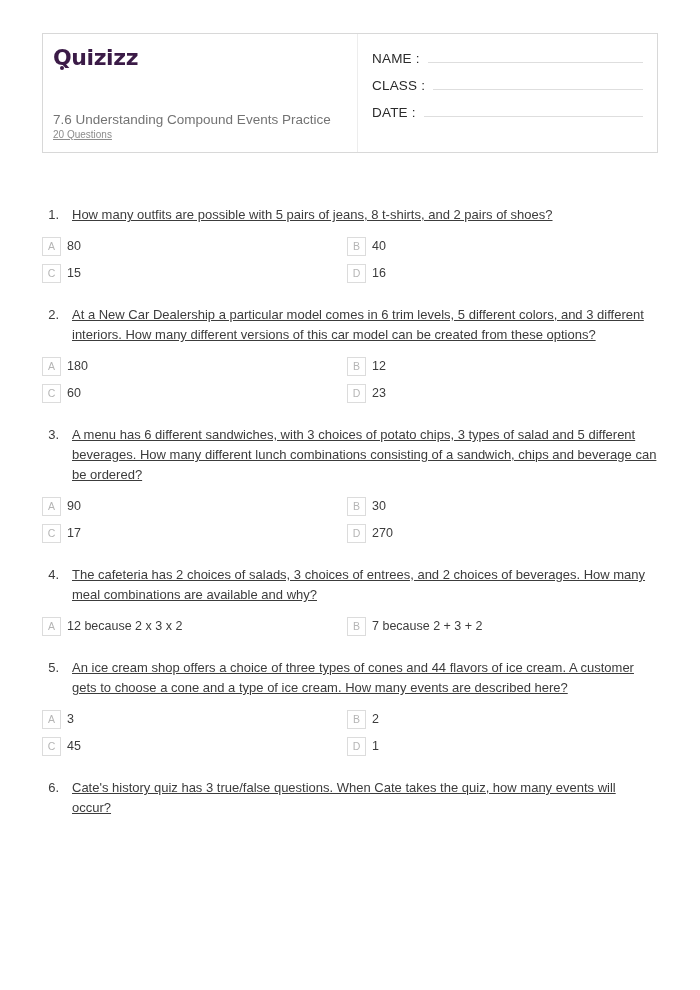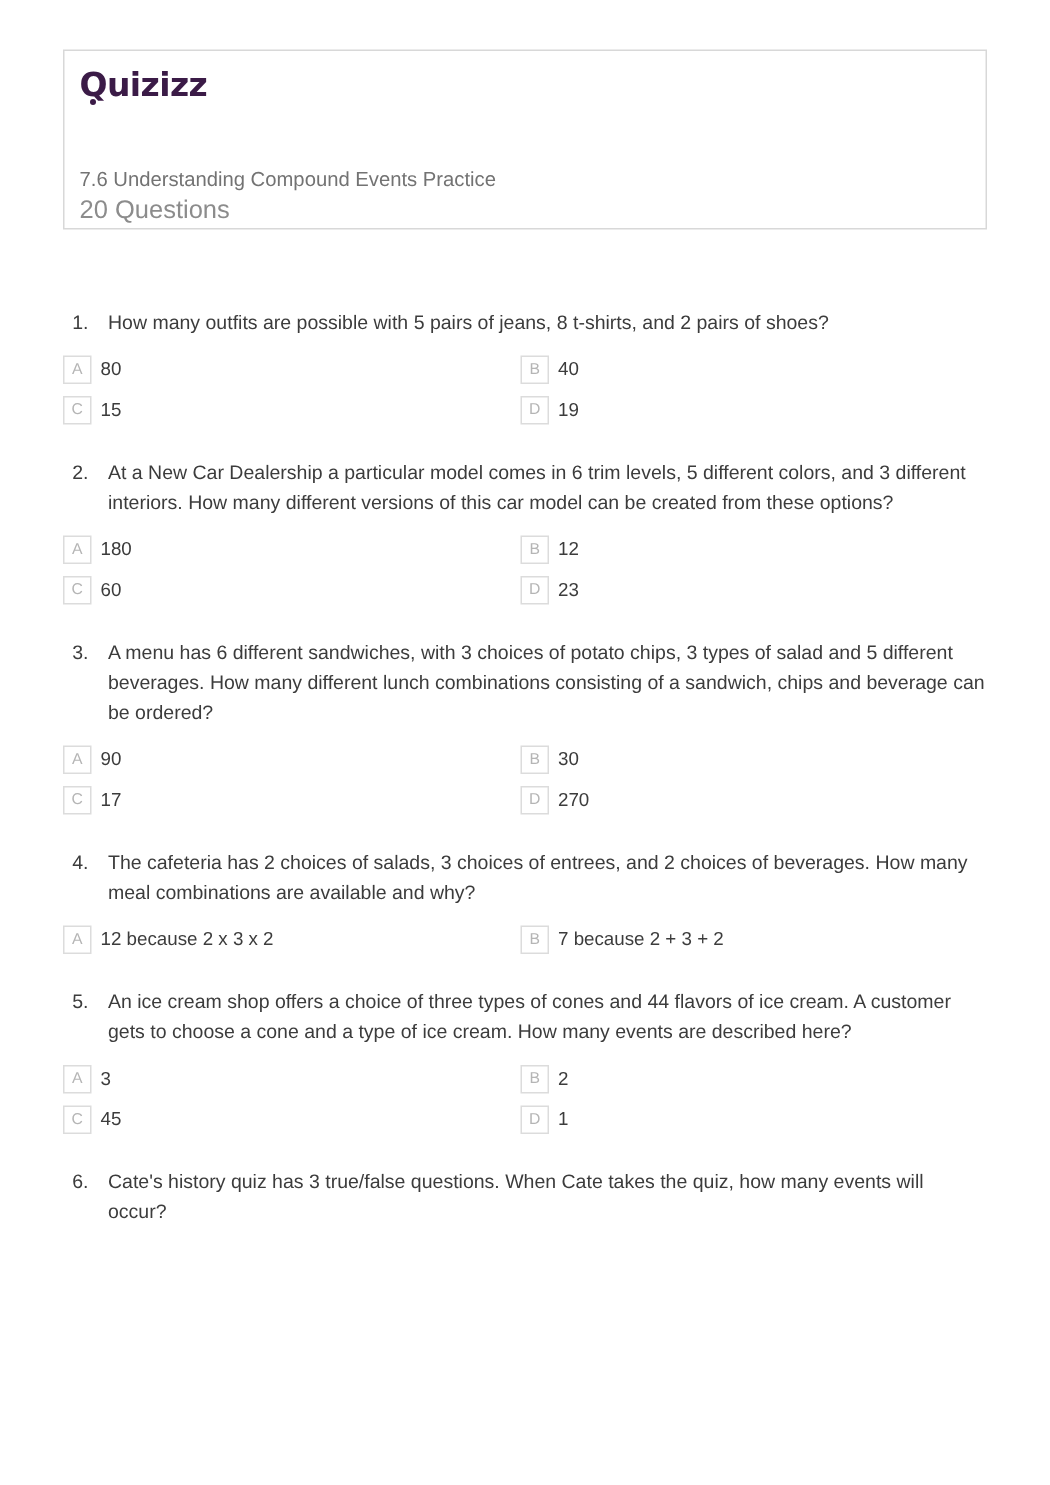--- a/index.html
+++ b/index.html
@@ -75,23 +75,24 @@
     font-size: 13.5px;
     color: #737373;
     line-height: 1.25;
     white-space: nowrap;
     text-align: center;
   }
   .quiz-count {
     position: absolute;
     left: 10px;
     top: 95px;
-    font-size: 17px;
+    font-size: 10px;
     color: #8c8c8c;
     line-height: 1.25;
+    text-decoration: underline;
   }
 
   .field-row {
     display: flex;
     align-items: baseline;
     margin-bottom: 9px;
   }
   .field-label {
     font-size: 13.5px;
     color: #2b2b2b;
@@ -128,20 +129,21 @@
     padding-right: 13px;
     box-sizing: border-box;
     line-height: 20px;
   }
   .q-text {
     flex: 1;
     font-size: 13px;
     color: #3c3c3c;
     line-height: 20px;
     padding-right: 4px;
+    text-decoration: underline;
   }
 
   .options {
     margin-top: 12px;
   }
   .option-row {
     display: flex;
     margin-bottom: 8px;
   }
   .option {
@@ -181,20 +183,34 @@
 
     <div class="header-left">
       <div class="logo">
         <span>Quizizz</span>
         <span class="tail"></span>
       </div>
       <div class="quiz-title">7.6 Understanding Compound Events Practice</div>
       <div class="quiz-count">20 Questions</div>
     </div>
 
+    <div class="header-right">
+      <div class="field-row">
+        <span class="field-label">NAME :</span>
+        <span class="field-line"></span>
+      </div>
+      <div class="field-row">
+        <span class="field-label">CLASS :</span>
+        <span class="field-line"></span>
+      </div>
+      <div class="field-row">
+        <span class="field-label">DATE  :</span>
+        <span class="field-line"></span>
+      </div>
+    </div>
 
   </div>
 
   <div class="questions" id="questions-container">
       <div class="question-block">
         <div class="q-row">
           <div class="q-num">1.</div>
           <div class="q-text">How many outfits are possible with 5 pairs of jeans, 8 t-shirts, and 2 pairs of shoes?</div>
         </div>
         <div class="options">
@@ -208,21 +224,21 @@
               <div class="option-text">40</div>
             </div>
           </div>
           <div class="option-row">
             <div class="option">
               <div class="option-box">C</div>
               <div class="option-text">15</div>
             </div>
             <div class="option">
               <div class="option-box">D</div>
-              <div class="option-text">19</div>
+              <div class="option-text">16</div>
             </div>
           </div>
         </div>
       </div>
       <div class="q-gap"></div>
       <div class="question-block">
         <div class="q-row">
           <div class="q-num">2.</div>
           <div class="q-text">At  a New Car Dealership a particular model comes in 6 trim levels, 5 different colors, and 3 different interiors. How many different versions of this car model can be created from these options?</div>
         </div>

